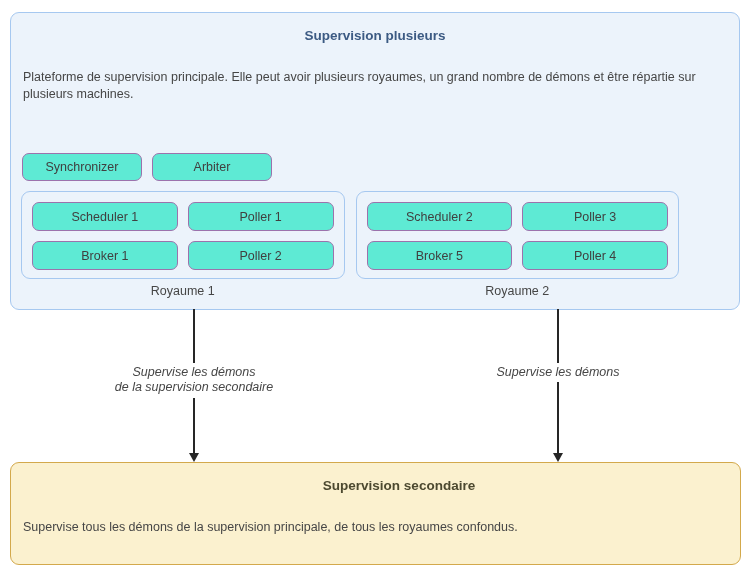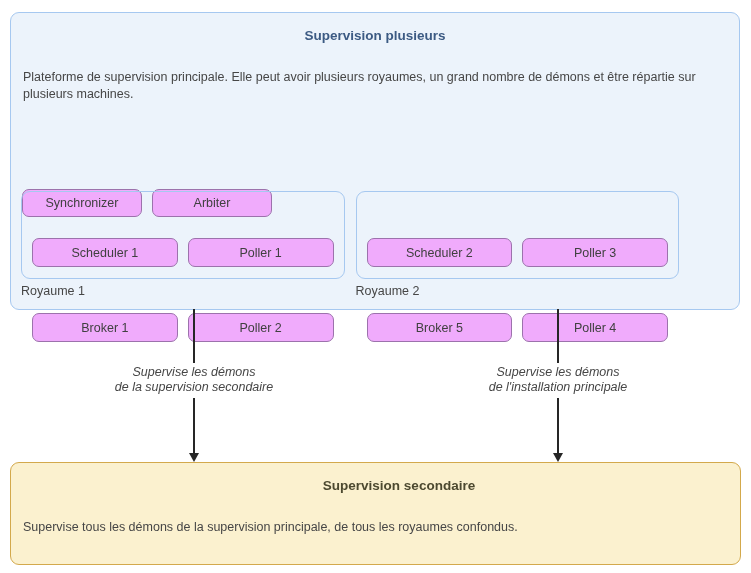--- a/index.html
+++ b/index.html
@@ -38,30 +38,29 @@
   .main-desc {
     margin: 26px 16px 0 12px;
     font-size: 12.5px;
     line-height: 1.32;
     color: #464646;
   }
 
   
   .node {
     box-sizing: border-box;
-    background: #f0abfc;
+    background: #5eead4;
     border: 1px solid #9c72ac;
     border-radius: 7px;
     color: #404040;
     font-size: 12.5px;
     display: flex;
     align-items: center;
     justify-content: center;
     text-align: center;
-    margin-top: 36px;
   }
   .daemon-row {
     position: absolute;
     left: 11px;
     top: 140px;
     display: flex;
     gap: 10px;
   }
   .daemon-row .node {
     width: 120px;
@@ -89,20 +88,21 @@
     display: grid;
     grid-template-columns: 1fr 1fr;
     column-gap: 10px;
     row-gap: 10px;
   }
   .realm-grid .node {
     height: 29px;
   }
   .realm-label {
     margin-top: 5px;
+    text-align: center;
     font-size: 12.5px;
     color: #464646;
   }
 
   
   .arrow {
     position: absolute;
     top: 309px;
     width: 0;
   }
@@ -212,21 +212,20 @@
       <div>Supervise les démons</div>
       <div>de la supervision secondaire</div>
     </div>
   </div>
 
   <div class="arrow arrow-2">
     <div class="arrow-line"></div>
     <div class="arrow-head"></div>
     <div class="arrow-label">
       <div>Supervise les démons</div>
-      <div>de l'installation principale</div>
     </div>
   </div>
 
   <div class="secondary-box">
     <div class="secondary-title">Supervision secondaire</div>
     <div class="secondary-desc">Supervise tous les démons de la supervision principale, de tous les royaumes confondus.</div>
   </div>
 
 </div>
 

